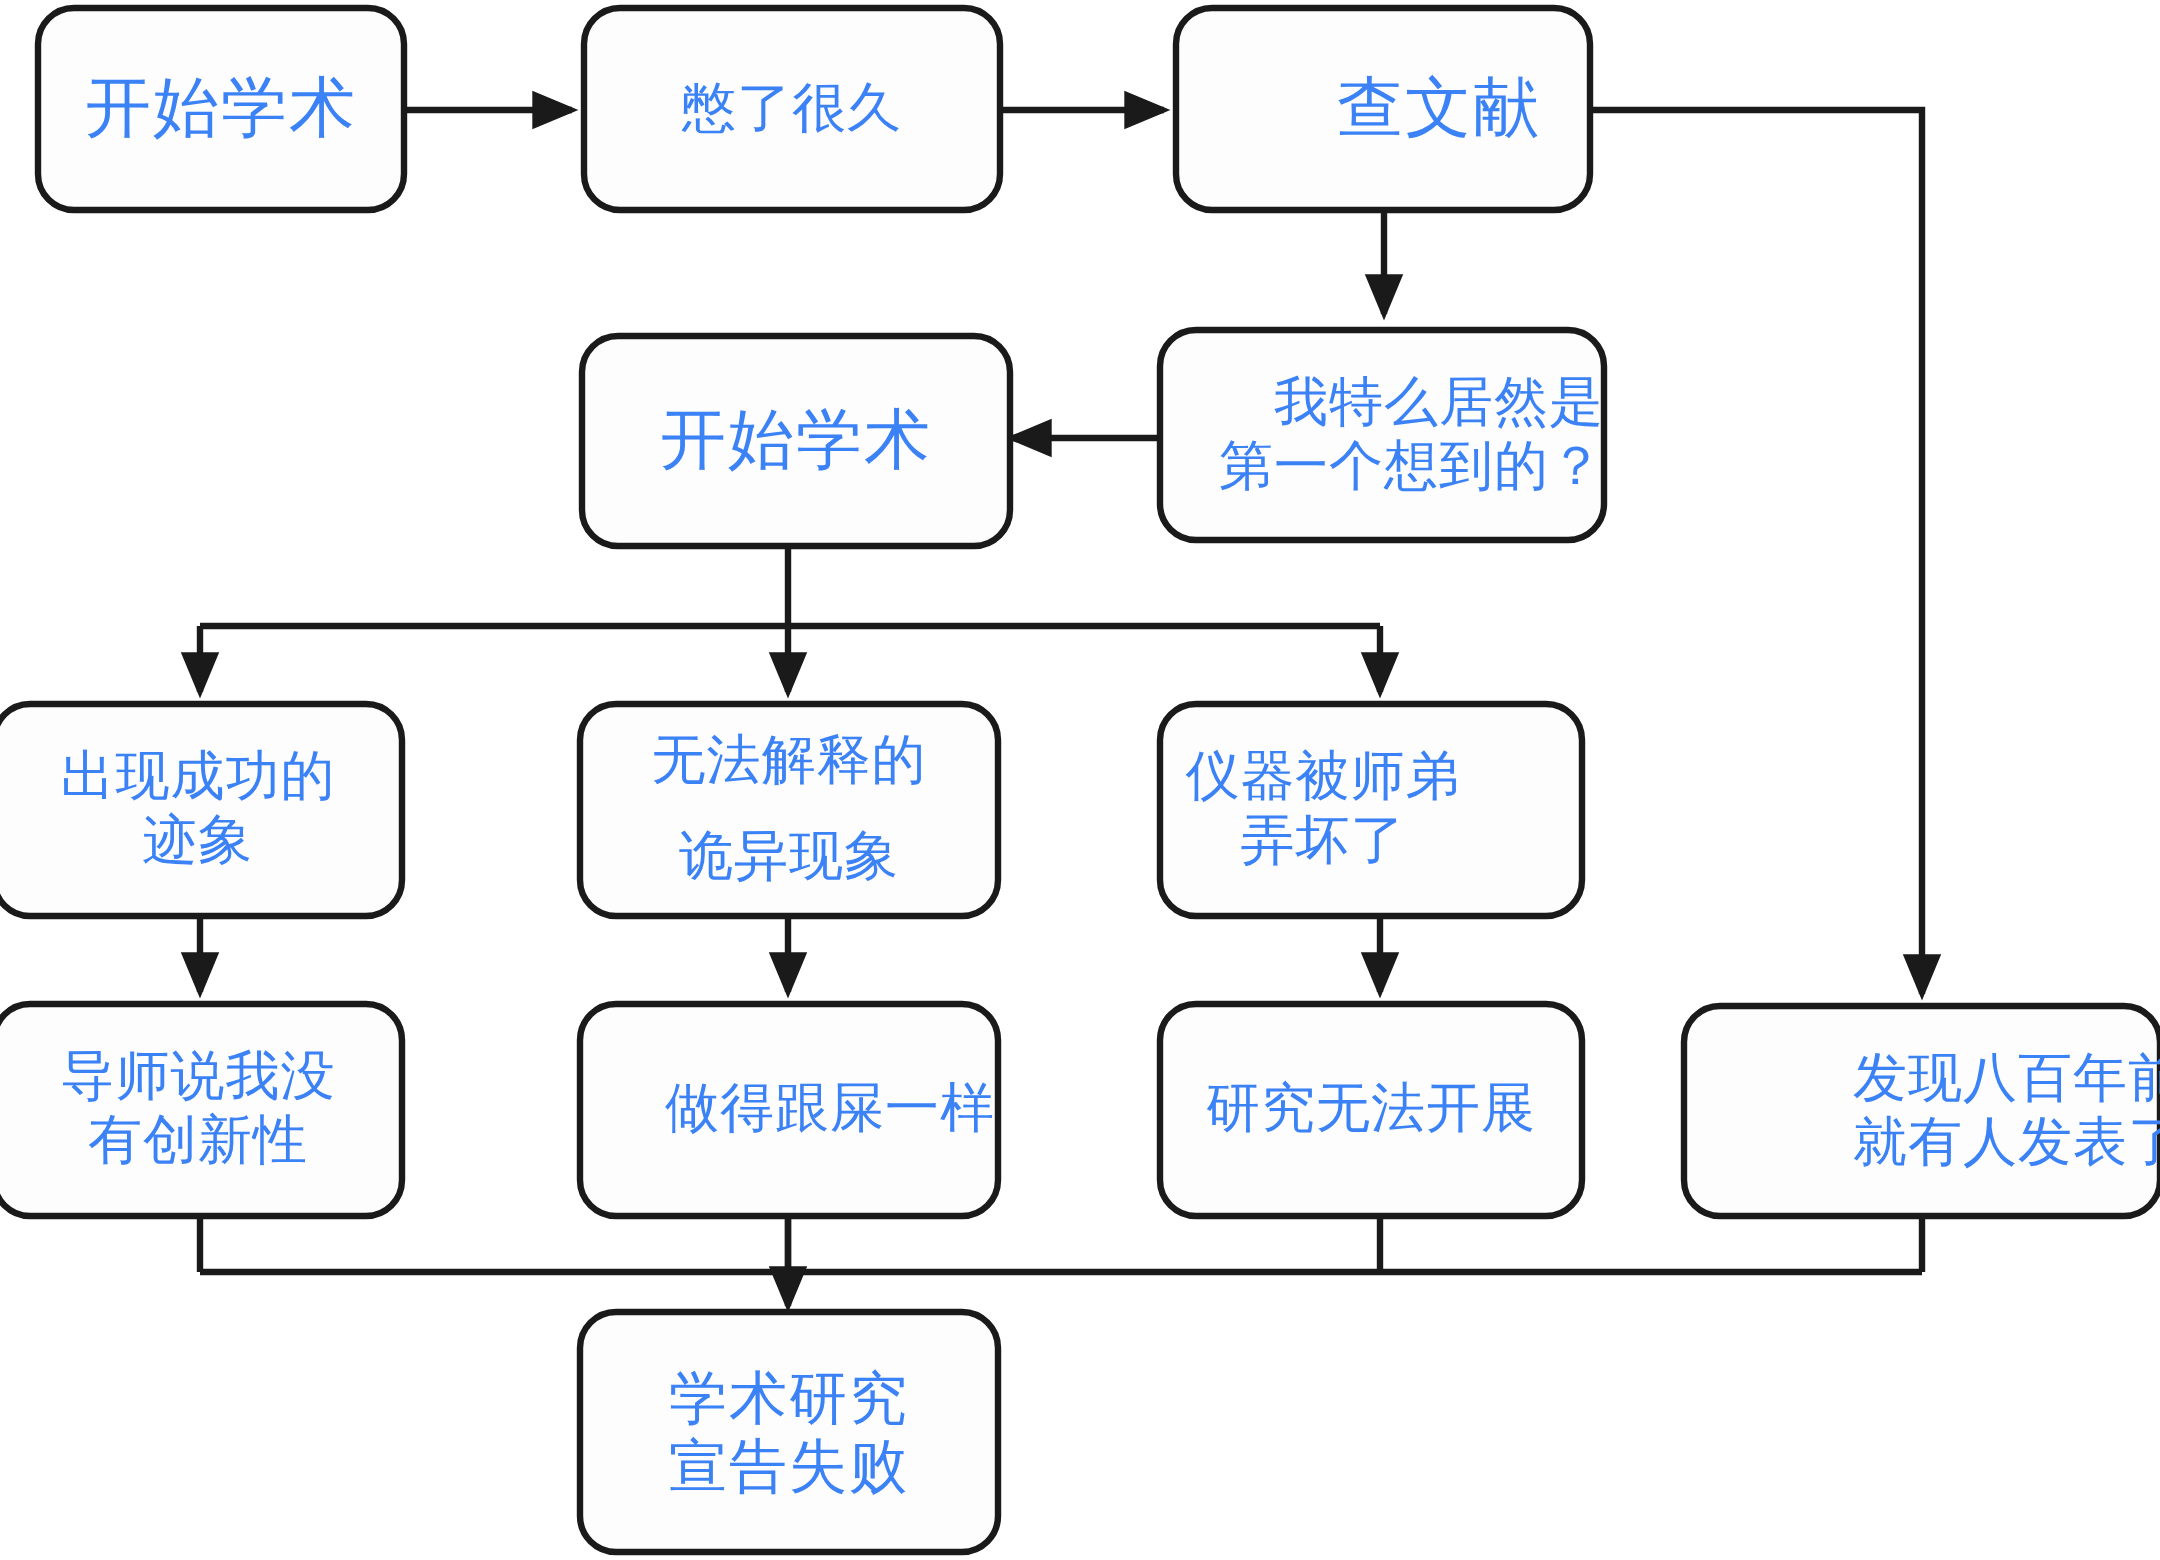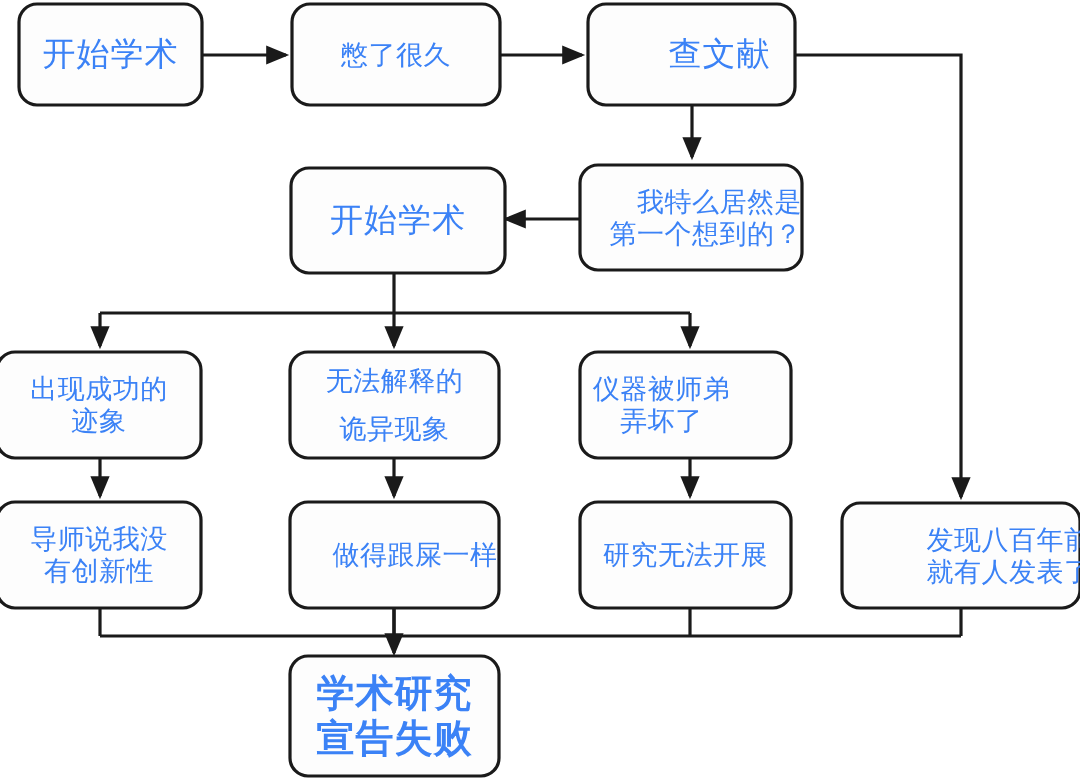--- a/index.html
+++ b/index.html
@@ -47,21 +47,21 @@
     text-align: center;
     color: #3b82f6;
     font-family: "DejaVu Sans", "Liberation Sans", sans-serif;
     line-height: 1.18;
     white-space: pre;
     pointer-events: none;
   }
   .node-label .ln { display: block; }
   .size-lg { font-size: 33px; letter-spacing: 1px; }
   .size-md { font-size: 27px; letter-spacing: 0.5px; }
-  .size-bold { font-size: 38px; font-weight: bold; letter-spacing: 1px; }
+  .size-bold { font-size: 29px; font-weight: normal; letter-spacing: 1px; }
 </style>
 </head>
 <body>
 
 <div id="chart-root">
 
   <svg id="flow-svg" viewBox="0 0 1080 780">
     <defs>
       <marker id="arrowhead" markerWidth="9" markerHeight="9" refX="6.2" refY="3.6" orient="auto" markerUnits="strokeWidth">
         <path d="M0,0.6 L7.2,3.6 L0,6.6 z" fill="#1a1a1a"></path>

